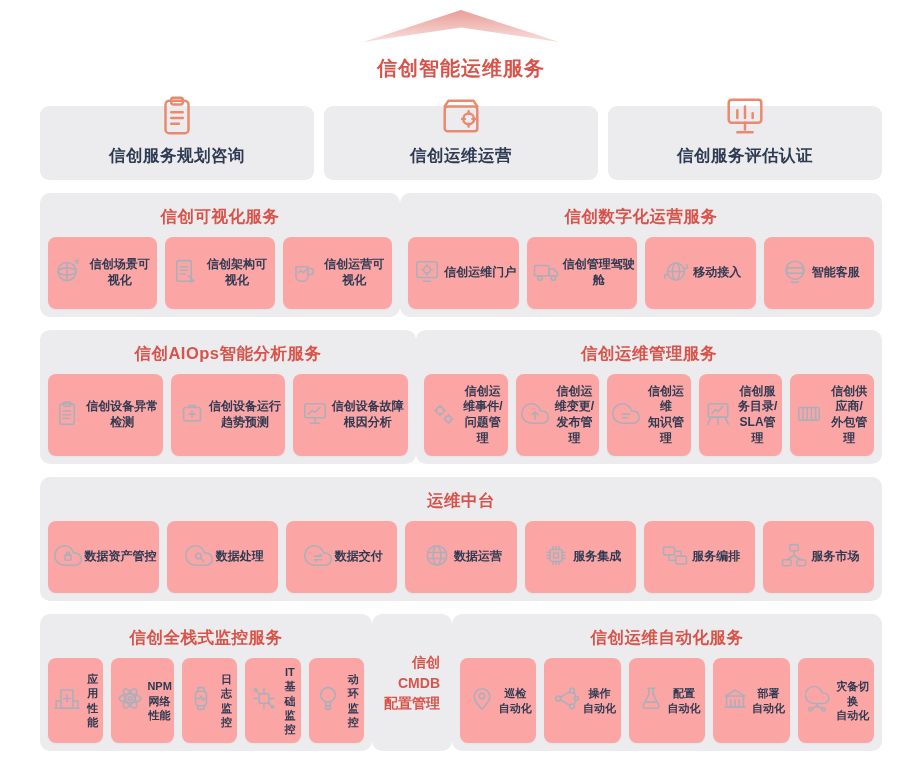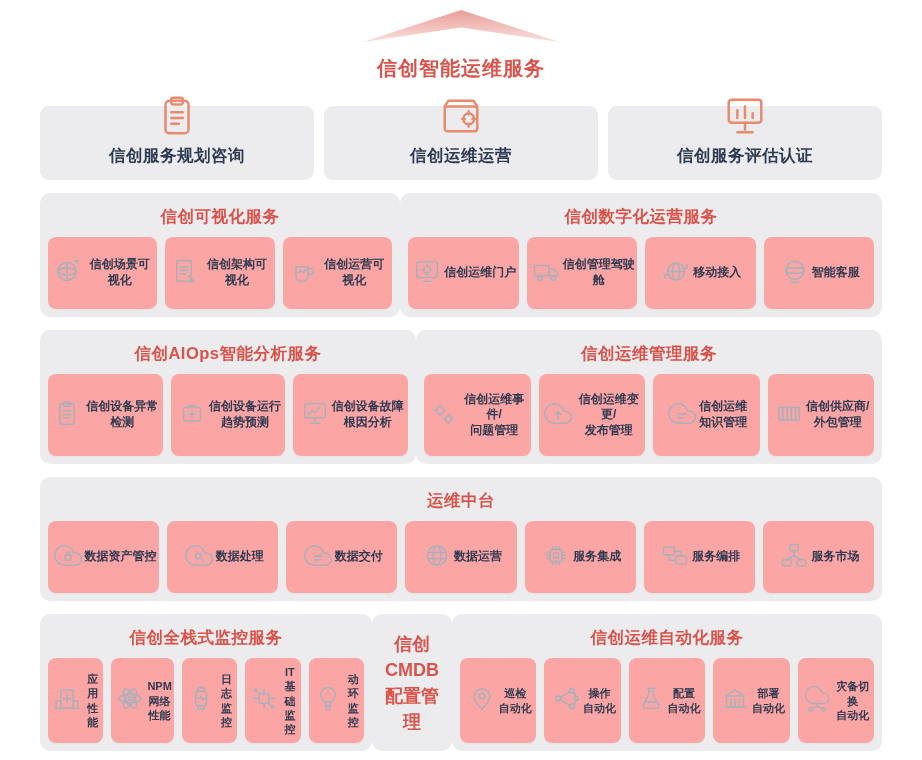--- a/index.html
+++ b/index.html
@@ -47,21 +47,21 @@
   .w-digital{flex:1;}
   .w-aiops{width:376px;flex:none;}
   .w-mgmt{flex:1;}
   .w-full{flex:1;}
   .w-mon{width:332px;flex:none;}
   .w-cmdb{width:80px;flex:none;align-items:center;justify-content:center;}
   .w-auto{flex:1;}
   .compact .label{font-size:11px;}
   .tall .card{min-height:82px;}
 
-  .cmdb-label{color:var(--accent);font-weight:bold;font-size:18px;text-align:center;
+  .cmdb-label{color:var(--accent);font-weight:bold;font-size:14px;text-align:right;
     white-space:pre-line;line-height:1.45;}
 </style>
 </head>
 <body>
 
 <div class="page">
 
   <div class="arrow"></div>
 
   <h1 class="main-title">信创智能运维服务</h1>
@@ -233,20 +233,29 @@
 
   <div class="card">
     <span class="icon"><svg viewBox="0 0 24 24">
                 <path d="M18 10h-1.26A8 8 0 1 0 9 20h9a5 5 0 0 0 0-10z"></path>
                 <path d="M9 12.5h6M9 15.5h4.5"></path>
               </svg></span>
     <span class="label">信创运维
 知识管理</span>
   </div>
 
+  <div class="card">
+    <span class="icon"><svg viewBox="0 0 24 24">
+                <rect x="4" y="4" width="16" height="11" rx="1"></rect>
+                <path d="M7 12l3-3.5 2 2 4-4.5"></path>
+                <path d="M6 15l-2.5 6M18 15l2.5 6M12 15v6"></path>
+              </svg></span>
+    <span class="label">信创服务目录/
+SLA管理</span>
+  </div>
 
   <div class="card">
     <span class="icon"><svg viewBox="0 0 24 24">
                 <rect x="3.5" y="7" width="17" height="10.5" rx="1"></rect>
                 <path d="M7 7v10.5M10.5 7v10.5M14 7v10.5M17.5 7v10.5"></path>
               </svg></span>
     <span class="label">信创供应商/
 外包管理</span>
   </div>
 </div>

